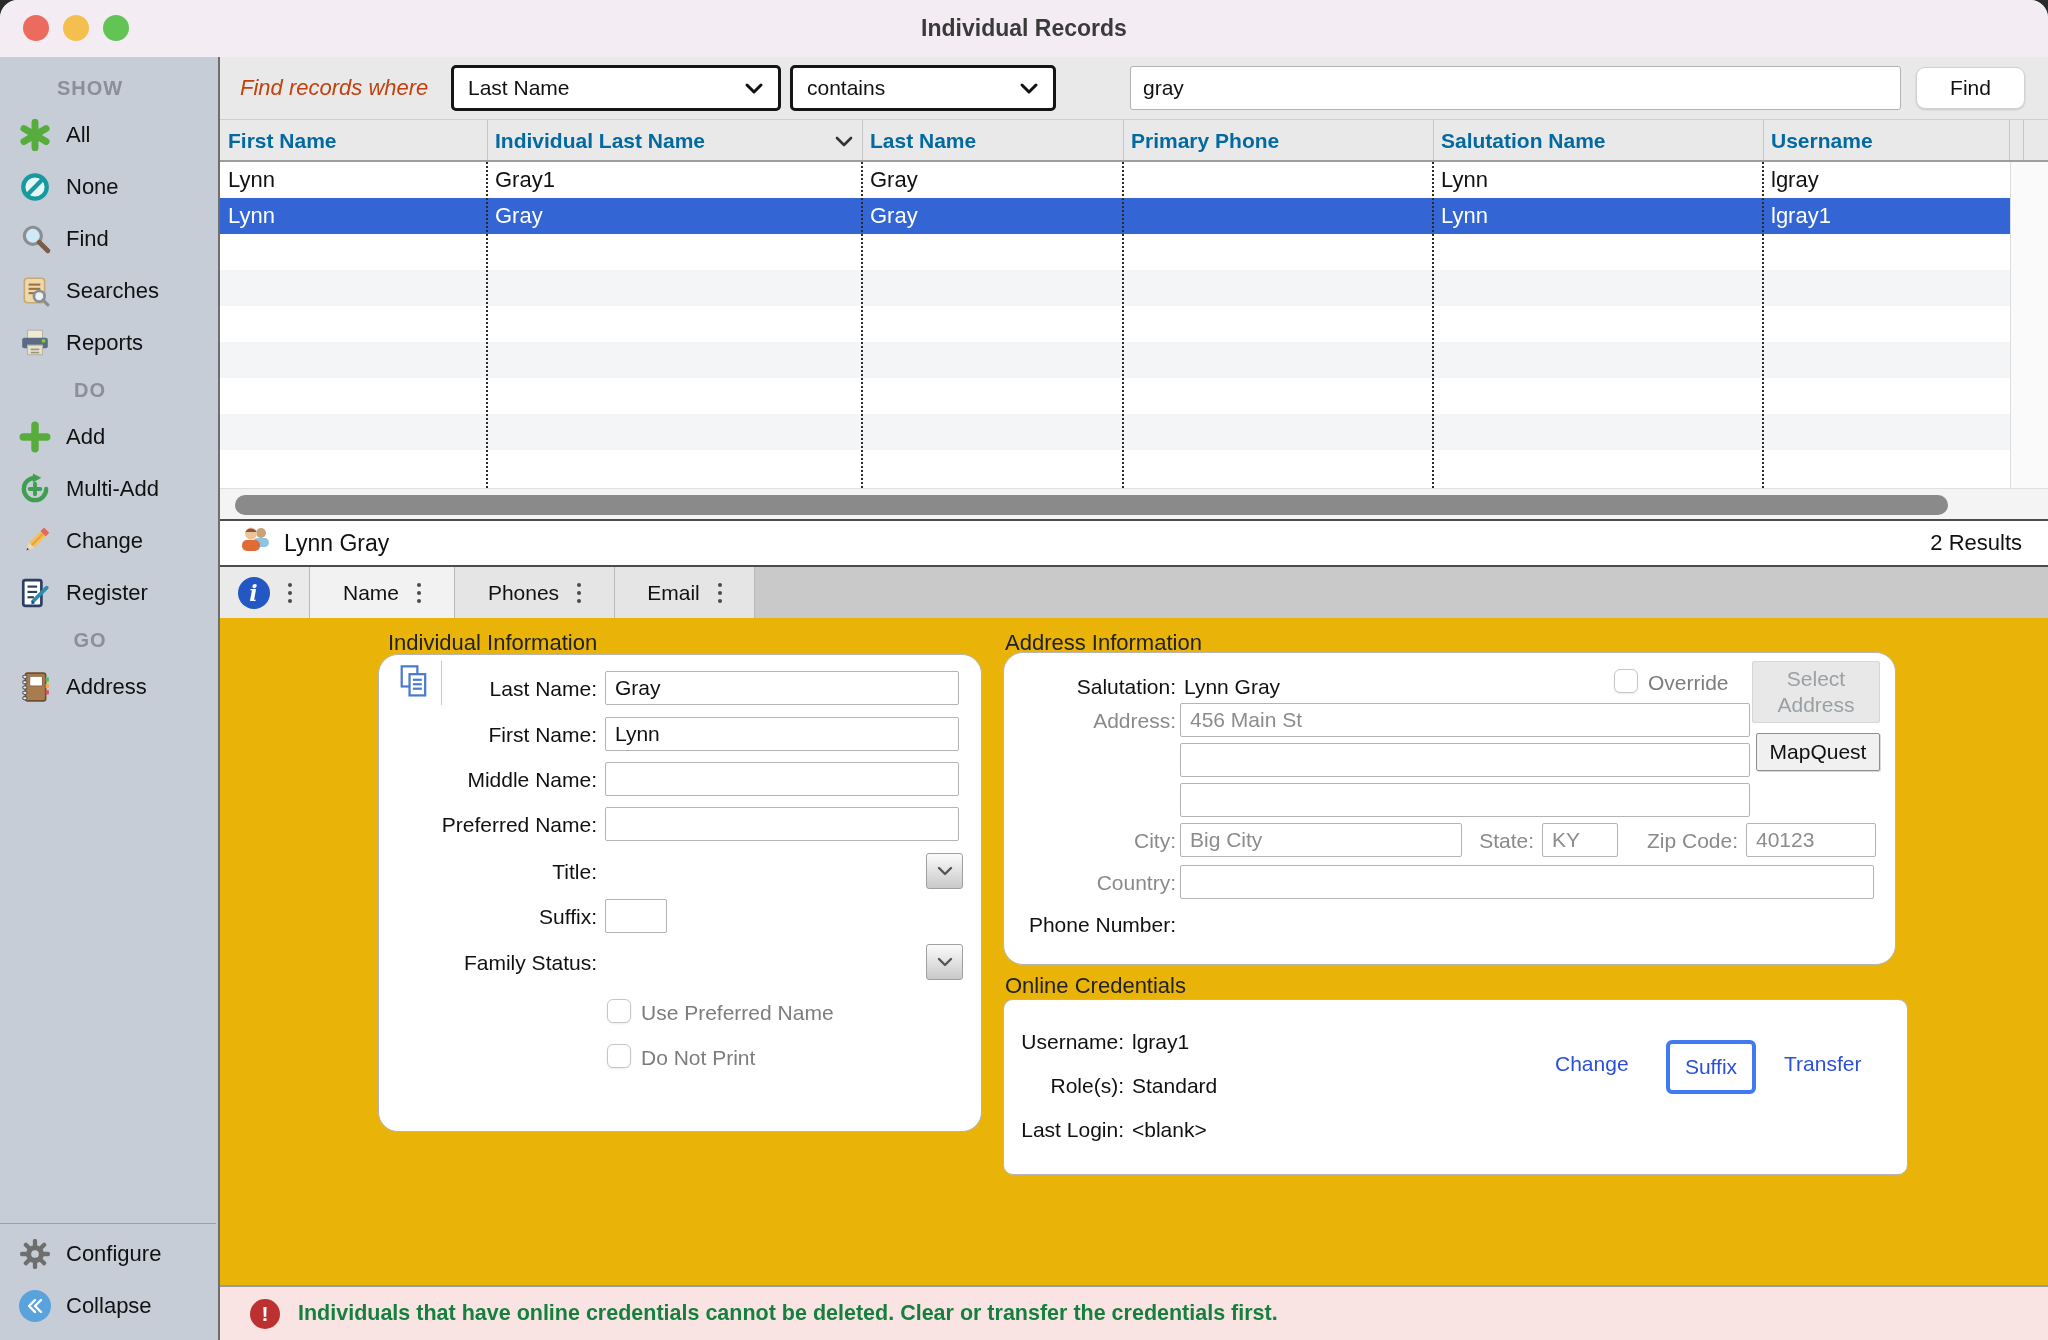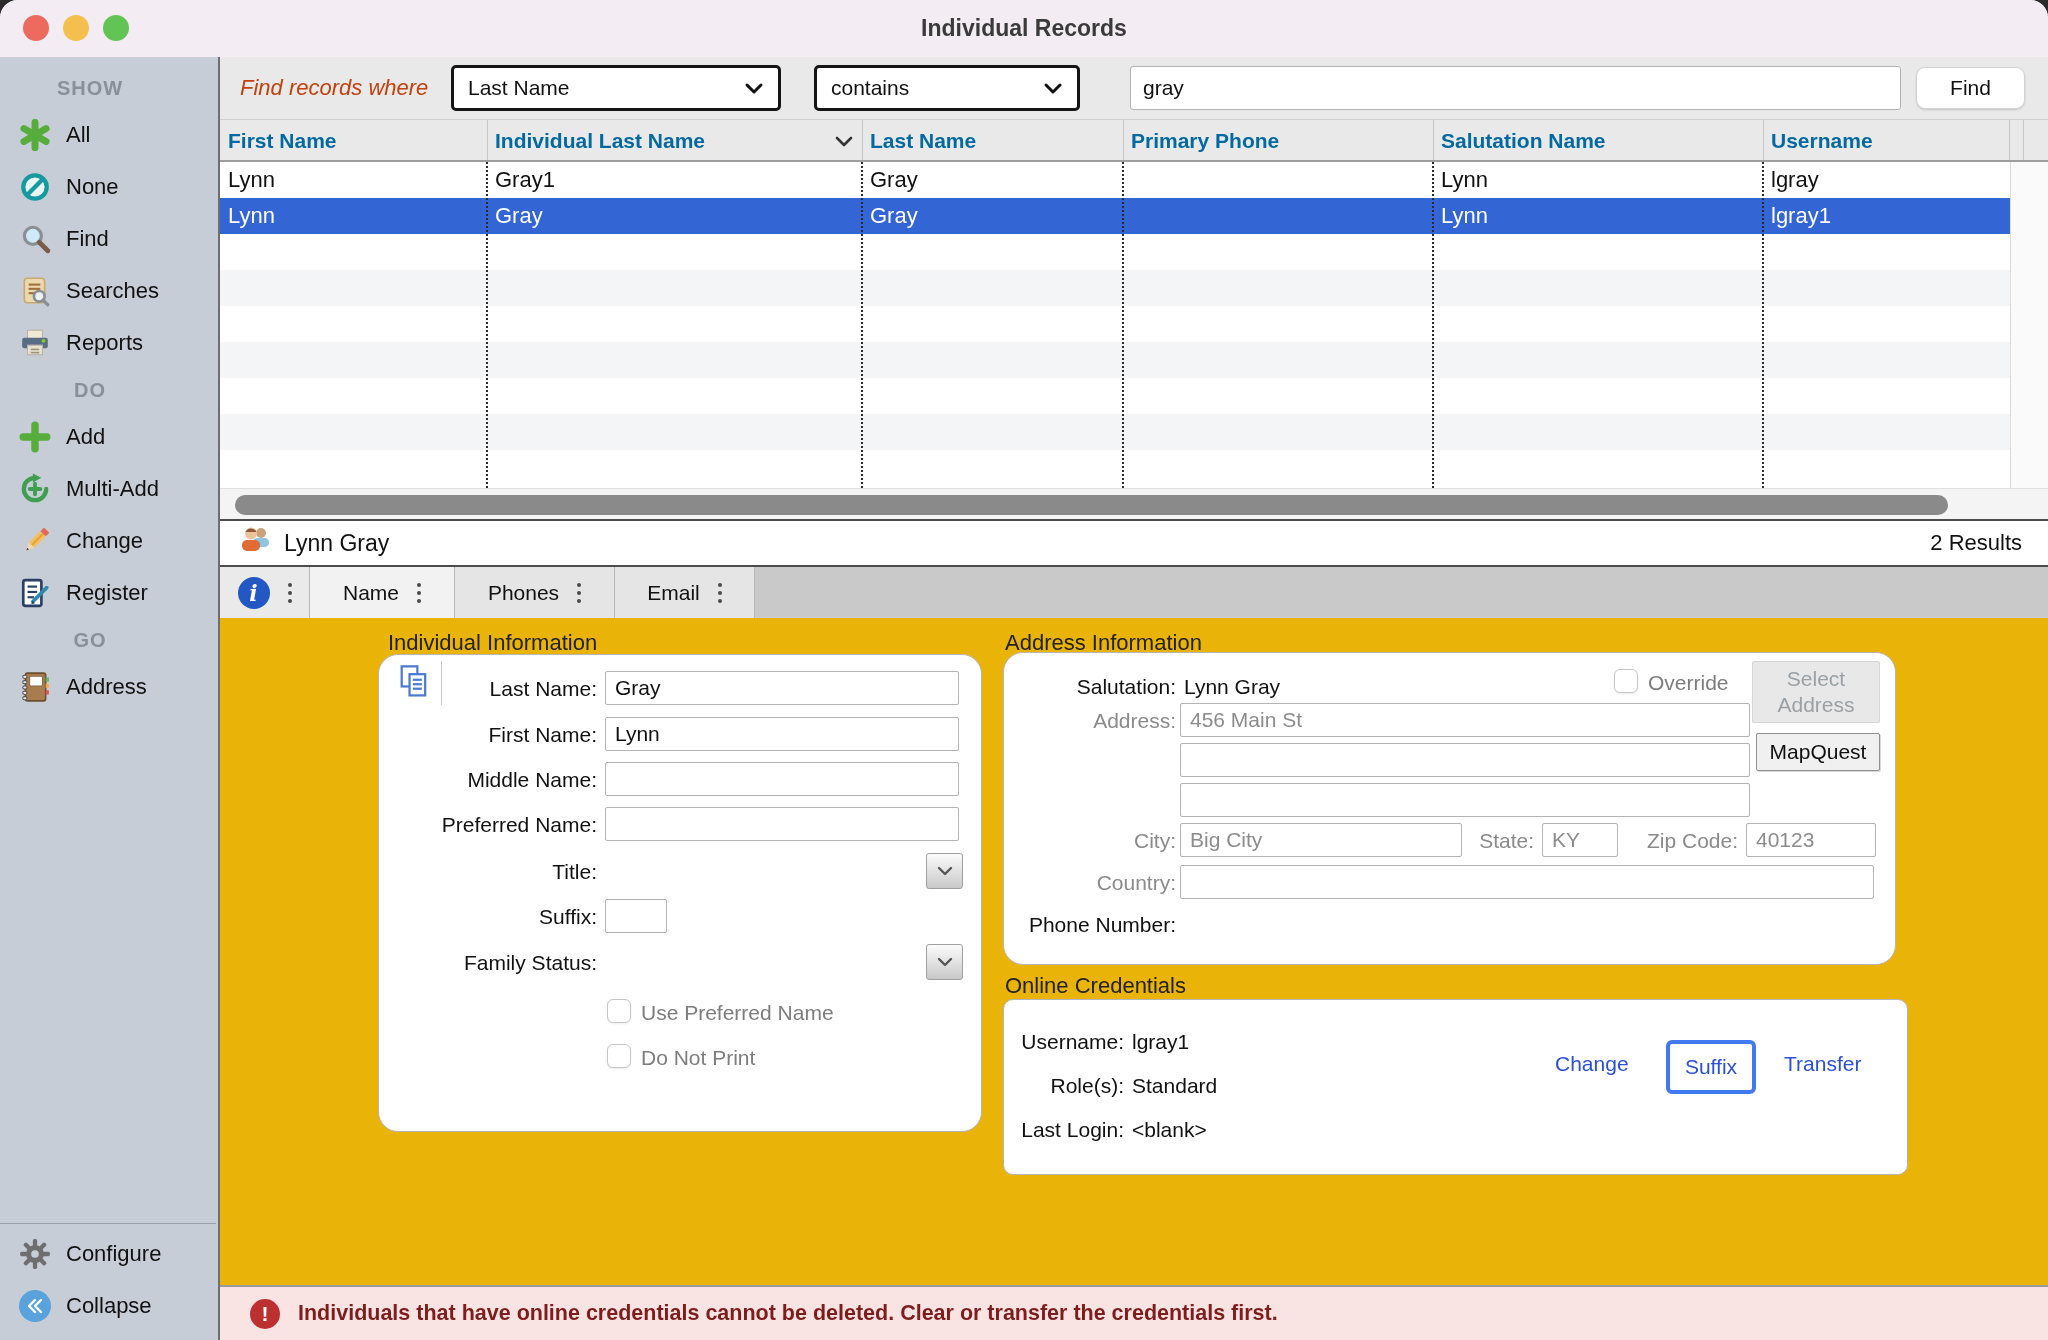--- a/index.html
+++ b/index.html
@@ -34,21 +34,21 @@
           display:flex; flex-direction:column; }
 
   
   .searchrow { height:63px; background:#e9e9e9; border-bottom:1px solid #cfcfcf; position:relative; flex:none; }
   .search-prompt { position:absolute; left:20px; top:0; height:62px; display:flex; align-items:center;
                    font-size:22px; color:#c2410c;font-style:italic; }
   .dropdown { position:absolute; top:8px; height:46px; background:#fff; border:3px solid #151515;
               border-radius:5px; display:flex; align-items:center; font-size:21px; color:#111;
               padding:0 14px; justify-content:space-between; }
   .dd-field { left:231px; width:330px; }
-  .dd-operator { left:570px; width:266px;margin-left:24px; }
+  .dd-operator { left:570px; width:266px; }
   .search-input { position:absolute; left:910px; top:9px; width:771px; height:44px; border:1px solid #b3b3b3;
                   border-radius:3px; background:#fff; font-size:21px; color:#111; padding:0 12px;
                   font-family:"Liberation Sans",sans-serif; }
   .find-btn { position:absolute; left:1696px; top:10px; width:109px; height:42px; background:#fff;
               border:1px solid #d2d2d2; border-radius:9px; font-size:21px; color:#111;
               box-shadow:0 1px 2px rgba(0,0,0,.15); font-family:"Liberation Sans",sans-serif; }
 
   
   .thead { height:42px; background:#e9e9e9; border-bottom:2px solid #9e9e9e; position:relative; flex:none; }
   .th { position:absolute; top:0; height:42px; display:flex; align-items:center;
@@ -117,21 +117,21 @@
   .link { position:absolute; font-size:21px; color:#2b4fd7; font-weight:500; cursor:pointer; }
   .clear-box { position:absolute; left:662px; top:40px; width:90px; height:54px; border:4px solid #4079f0;
                border-radius:6px; background:#fff; display:flex; align-items:center; justify-content:center;
                font-size:21px; color:#2b4fd7; font-weight:500; cursor:pointer; }
 
   
   .errorbar { height:55px; background:#fae3e3; border-top:2px solid #9a9a9a; display:flex;
               align-items:center; flex:none; }
   .err-icon { width:30px; height:30px; border-radius:50%; background:#bd3030; color:#fff; font-weight:bold;
               font-size:21px; display:flex; align-items:center; justify-content:center; margin-left:30px; }
-  .err-text { margin-left:18px; font-size:21.5px; font-weight:bold; color:#7f1d1d; }
+  .err-text { margin-left:18px; font-size:21.5px; font-weight:bold; color:#15803d; }
 </style>
 </head>
 <body>
 
 <div class="page">
 
   <div class="titlebar">
     <div class="traffic">
       <div class="light red"></div>
       <div class="light yellow"></div>

